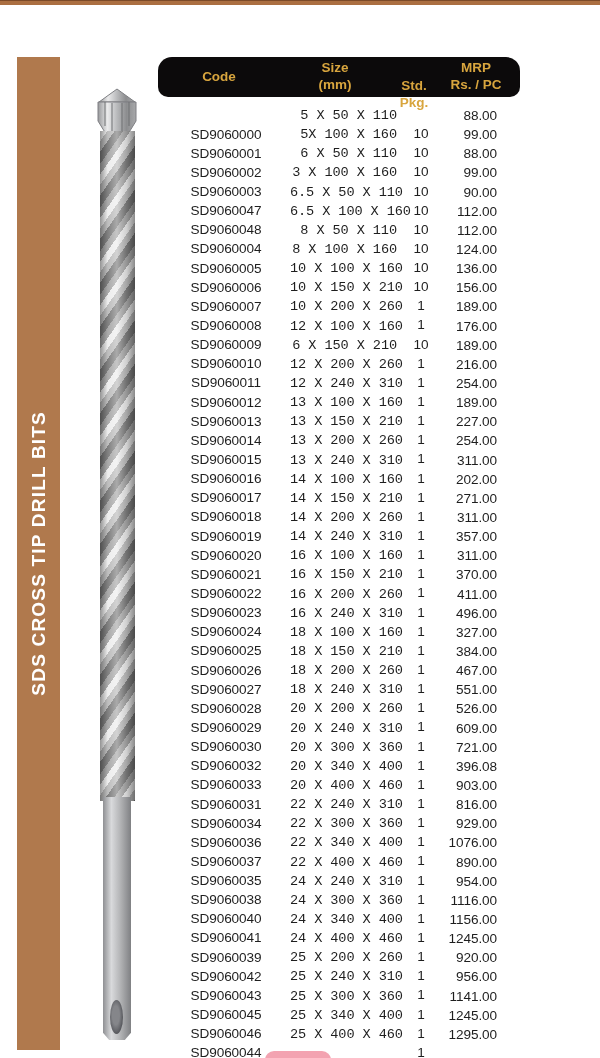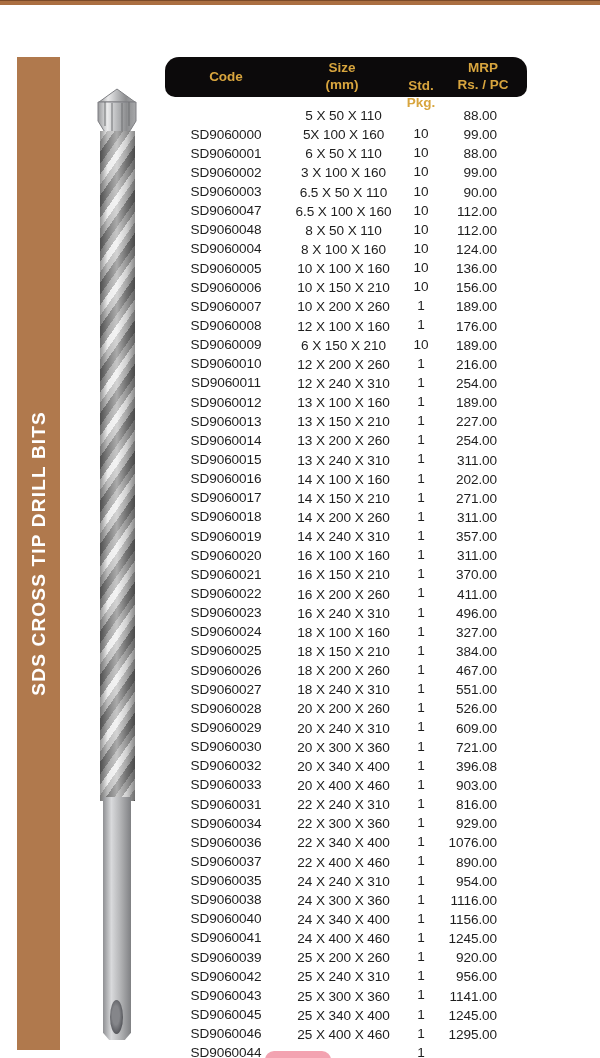--- a/index.html
+++ b/index.html
@@ -44,41 +44,41 @@
     background:linear-gradient(90deg,#8f9093,#d9dadc 30%,#b3b4b6 62%,#7f8083);
     clip-path:polygon(0 0,100% 0,100% 97%,78% 100%,22% 100%,0 97%);
   }
   .drill-slot{
     position:absolute;left:7px;top:203px;width:13px;height:34px;
     border-radius:50%;
     background:radial-gradient(ellipse at 45% 45%,#85868a 35%,#515257 75%);
   }
   
   .table-header{
-    position:absolute;left:165px;top:57px;width:362px;height:40px;
+    position:absolute;left:158px;top:57px;width:362px;height:40px;
     background:var(--header-bg);border-radius:14px 14px 10px 10px;
     display:flex;align-items:stretch;
   }
   .th{
     display:flex;flex-direction:column;justify-content:center;align-items:center;
     color:var(--header-text);font-size:13.5px;font-weight:bold;line-height:1.25;
     box-sizing:border-box;
   }
   .tbody{position:absolute;left:165px;top:106px;width:362px;}
   .row{display:flex;height:19.15px;align-items:center;}
   .cell{
     color:var(--row-text);font-size:13.6px;letter-spacing:-0.1px;
     box-sizing:border-box;white-space:nowrap;
   }
   .col-code{width:122px;}
   .col-size{width:110px;}
   .col-pkg{width:48px;margin-top:36px;}
   .col-mrp{width:82px;}
   .cell.col-code{text-align:center;margin-top:37px;}
-  .cell.col-size{text-align:center;padding-left:3px;}
+  .cell.col-size{text-align:right;padding-left:3px;font-family:Liberation Mono, monospace;}
   .cell.col-pkg{text-align:center;}
   .cell.col-mrp{text-align:right;padding-right:30px;}
   .th.col-mrp{padding-right:6px;}
   .page-badge{
     position:absolute;left:265px;top:1051px;width:66px;height:18px;
     background:var(--badge-pink);border-radius:9px;
   }
 </style>
 </head>
 <body>

